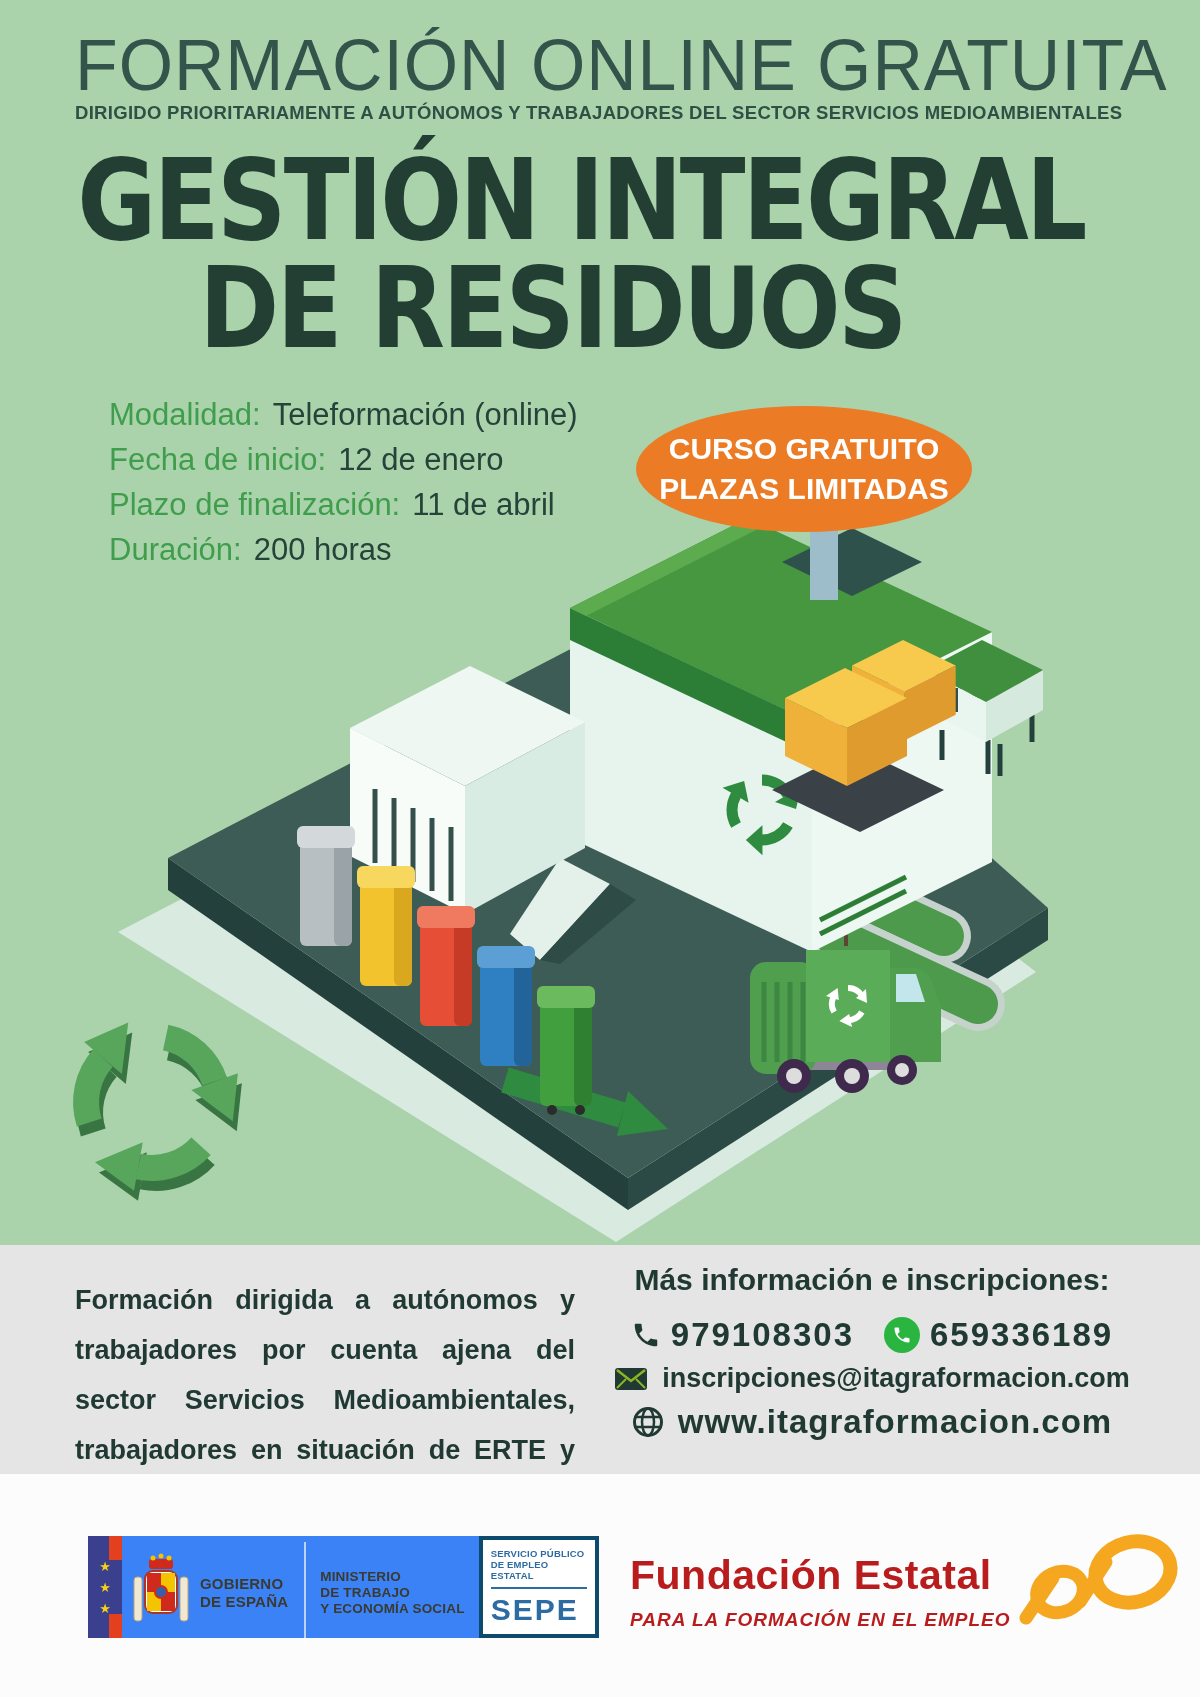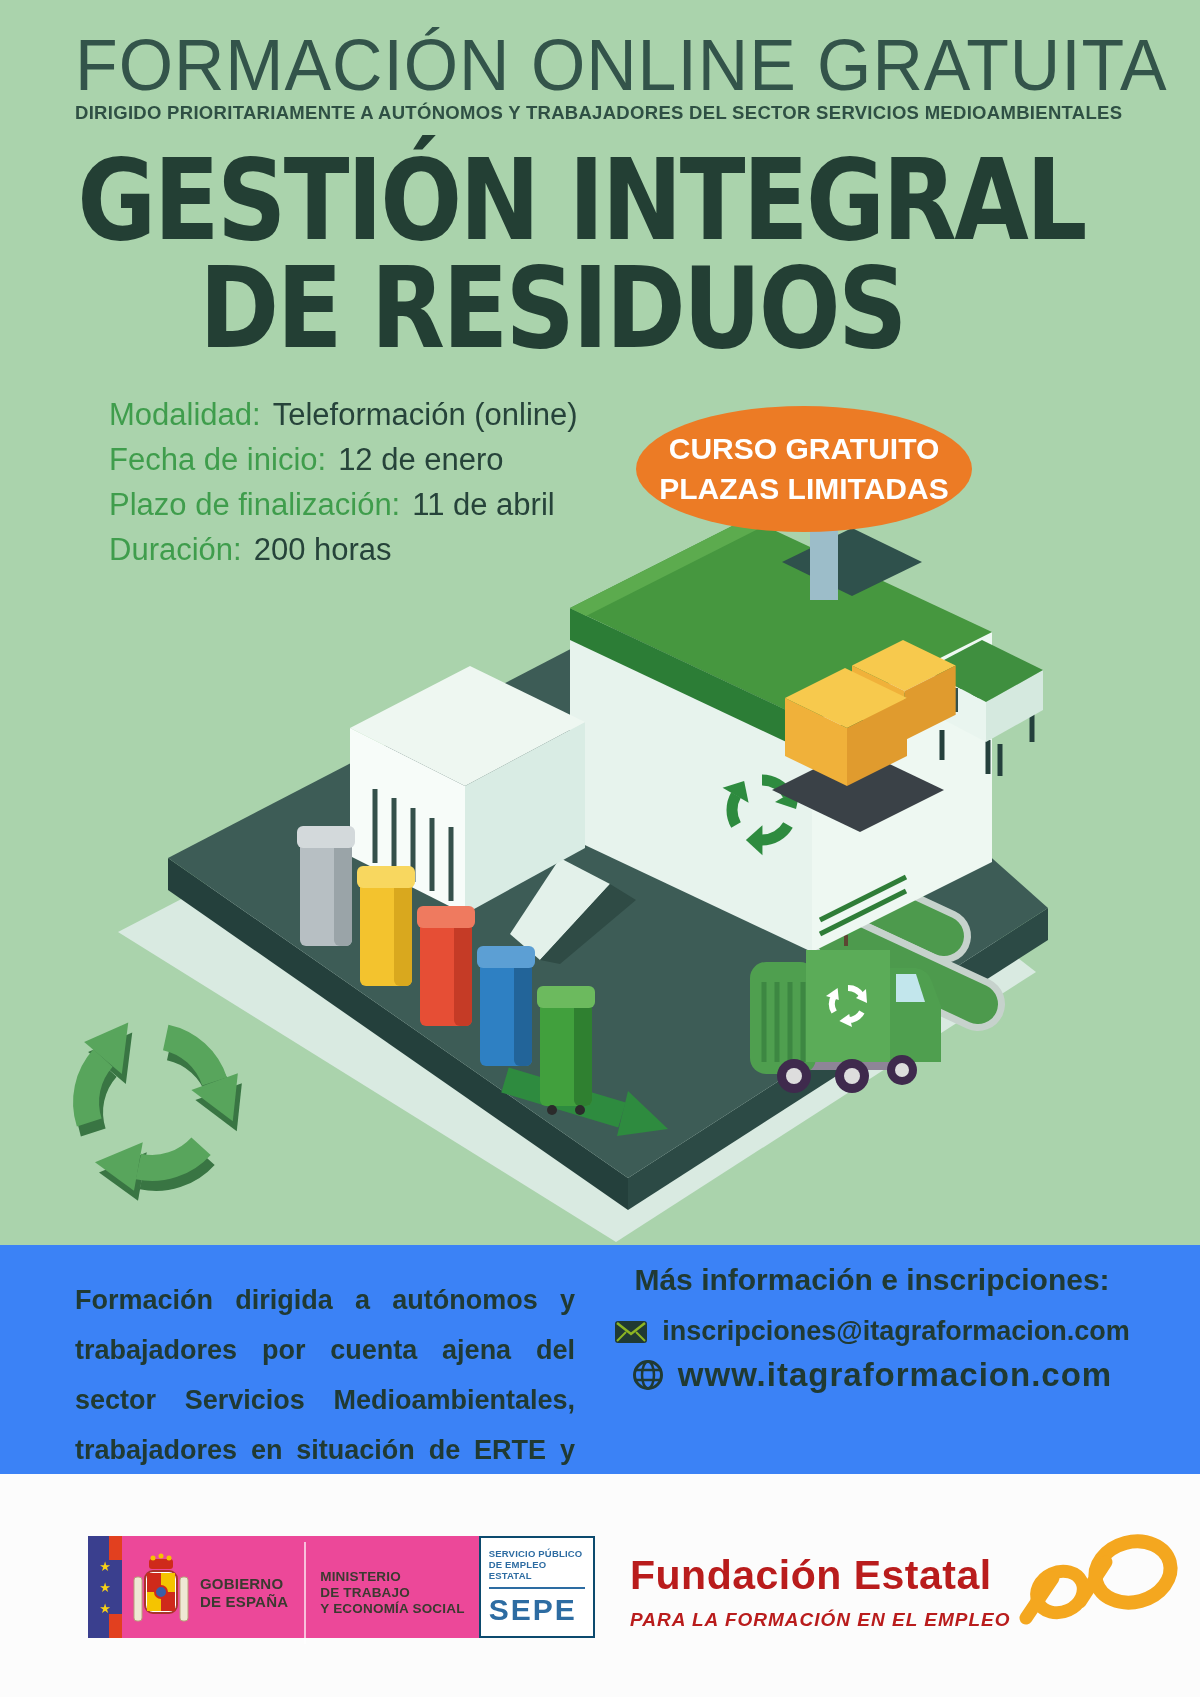--- a/index.html
+++ b/index.html
@@ -35,21 +35,21 @@
   .badge{
     position:absolute;left:636px;top:406px;width:336px;height:126px;
     background:#ec7b25;border-radius:50%;
     display:flex;flex-direction:column;align-items:center;justify-content:center;
     color:#ffffff;font-weight:700;font-size:30px;line-height:40px;text-align:right;
     z-index:3;
   }
   
   .illu{position:absolute;left:0;top:490px;width:1200px;height:760px;z-index:1;}
   
-  .band{position:absolute;left:0;top:1245px;width:1200px;height:229px;background:#3b82f6;z-index:4;}
+  .band{position:absolute;left:0;top:1245px;width:1200px;height:229px;background:#e5e5e5;z-index:4;}
   .band-para{position:absolute;left:75px;top:30px;width:500px;
     color:#203a33;font-size:27px;font-weight:700;line-height:50px;}
   .jline{text-align:justify;text-align-last:justify;}
   .jline.last{text-align-last:left;}
   .contact{position:absolute;left:602px;top:18px;width:540px;
     display:flex;flex-direction:column;align-items:center;color:#203a33;}
   .c-head{font-size:30px;font-weight:700;margin-bottom:10px;white-space:nowrap;}
   .c-row{display:flex;align-items:center;justify-content:center;margin-top:9px;}
   .c-phone-num{font-size:33px;font-weight:700;margin:0 30px 0 10px;letter-spacing:2px;}
   .c-wa-num{font-size:33px;font-weight:700;margin-left:10px;letter-spacing:2px;}
@@ -59,26 +59,26 @@
   .c-web{font-size:33px;font-weight:700;margin-left:14px;letter-spacing:1px;}
   
   .footer{position:absolute;left:0;top:1474px;width:1200px;height:223px;background:#fcfcfc;z-index:4;}
   .govlogo{position:absolute;left:88px;top:62px;height:102px;display:flex;align-items:stretch;}
   .flagstrip{position:relative;width:34px;background:#3a3f8e;display:flex;flex-direction:column;
     align-items:center;justify-content:center;gap:8px;}
   .flagstrip .star{color:#f7d117;font-size:13px;line-height:13px;}
   .flag-tab{position:absolute;right:0;width:13px;height:24px;background:#e2401f;}
   .flag-tab.t{top:0;}
   .flag-tab.b{bottom:0;}
-  .yellowblock{background:#ec4899;display:flex;align-items:center;padding:12px 14px 0 10px;}
+  .yellowblock{background:#3b82f6;display:flex;align-items:center;padding:12px 14px 0 10px;}
   .arms{margin-right:10px;}
   .gov-text{font-size:15px;font-weight:700;color:#3b3a30;line-height:18px;letter-spacing:.2px;padding-right:16px;}
   .y-sep{width:2px;background:rgba(255,255,255,.65);height:102px;margin-right:14px;}
   .min-text{font-size:13.5px;font-weight:700;color:#3b3a30;line-height:16px;letter-spacing:.2px;}
-  .sepebox{width:96px;background:#ffffff;border:2px solid #0c4a6e;
+  .sepebox{width:96px;background:#ffffff;border:4px solid #0c4a6e;
     display:flex;flex-direction:column;justify-content:center;padding:6px 8px;}
   .sepe-small{font-size:9.5px;font-weight:700;color:#2d6ca2;line-height:11px;letter-spacing:.2px;}
   .sepe-rule{border:0;border-top:2px solid #2d6ca2;margin:6px 0 4px 0;width:100%;}
   .sepe-big{font-size:30px;font-weight:700;color:#2d6ca2;letter-spacing:2px;}
   .fund{position:absolute;left:630px;top:78px;color:#b91c1c;}
   .fund-title{font-size:41px;font-weight:700;letter-spacing:.5px;white-space:nowrap;}
   .fund-sub{font-size:19px;font-weight:700;font-style:italic;letter-spacing:1px;margin-top:10px;white-space:nowrap;}
   .fund-swirl{position:absolute;left:1008px;top:36px;}
 </style>
 </head>
@@ -322,20 +322,32 @@
       <div class="jline">Formación dirigida a autónomos y</div>
       <div class="jline">trabajadores por cuenta ajena del</div>
       <div class="jline">sector Servicios Medioambientales,</div>
       <div class="jline">trabajadores en situación de ERTE y</div>
       <div class="jline last">desempleados.</div>
     </div>
 
     <div class="contact">
       <div class="c-head">Más información e inscripciones:</div>
 
+      <div class="c-row">
+        <svg width="30" height="30" viewBox="0 0 24 24">
+          <path fill="#203a33" d="M6.62 10.79c1.44 2.83 3.76 5.14 6.59 6.59l2.2-2.2c.27-.27.67-.36 1.02-.24 1.12.37 2.33.57 3.57.57.55 0 1 .45 1 1V20c0 .55-.45 1-1 1-9.39 0-17-7.61-17-17 0-.55.45-1 1-1h3.5c.55 0 1 .45 1 1 0 1.25.2 2.45.57 3.57.11.35.03.74-.25 1.02l-2.2 2.2z"></path>
+        </svg>
+        <span class="c-phone-num">979108303</span>
+        <span class="wa-circle">
+          <svg width="20" height="20" viewBox="0 0 24 24">
+            <path fill="#ffffff" d="M6.62 10.79c1.44 2.83 3.76 5.14 6.59 6.59l2.2-2.2c.27-.27.67-.36 1.02-.24 1.12.37 2.33.57 3.57.57.55 0 1 .45 1 1V20c0 .55-.45 1-1 1-9.39 0-17-7.61-17-17 0-.55.45-1 1-1h3.5c.55 0 1 .45 1 1 0 1.25.2 2.45.57 3.57.11.35.03.74-.25 1.02l-2.2 2.2z"></path>
+          </svg>
+        </span>
+        <span class="c-wa-num">659336189</span>
+      </div>
 
       <div class="c-row">
         <svg width="34" height="26" viewBox="0 0 34 26">
           <rect x="1" y="2" width="32" height="22" rx="3" fill="#203a33"></rect>
           <polyline points="3,4 17,15 31,4" stroke="#8cb523" stroke-width="2.5" fill="none"></polyline>
           <polyline points="3,22 12,13" stroke="#8cb523" stroke-width="2" fill="none"></polyline>
           <polyline points="31,22 22,13" stroke="#8cb523" stroke-width="2" fill="none"></polyline>
         </svg>
         <span class="c-email">inscripciones@itagraformacion.com</span>
       </div>

